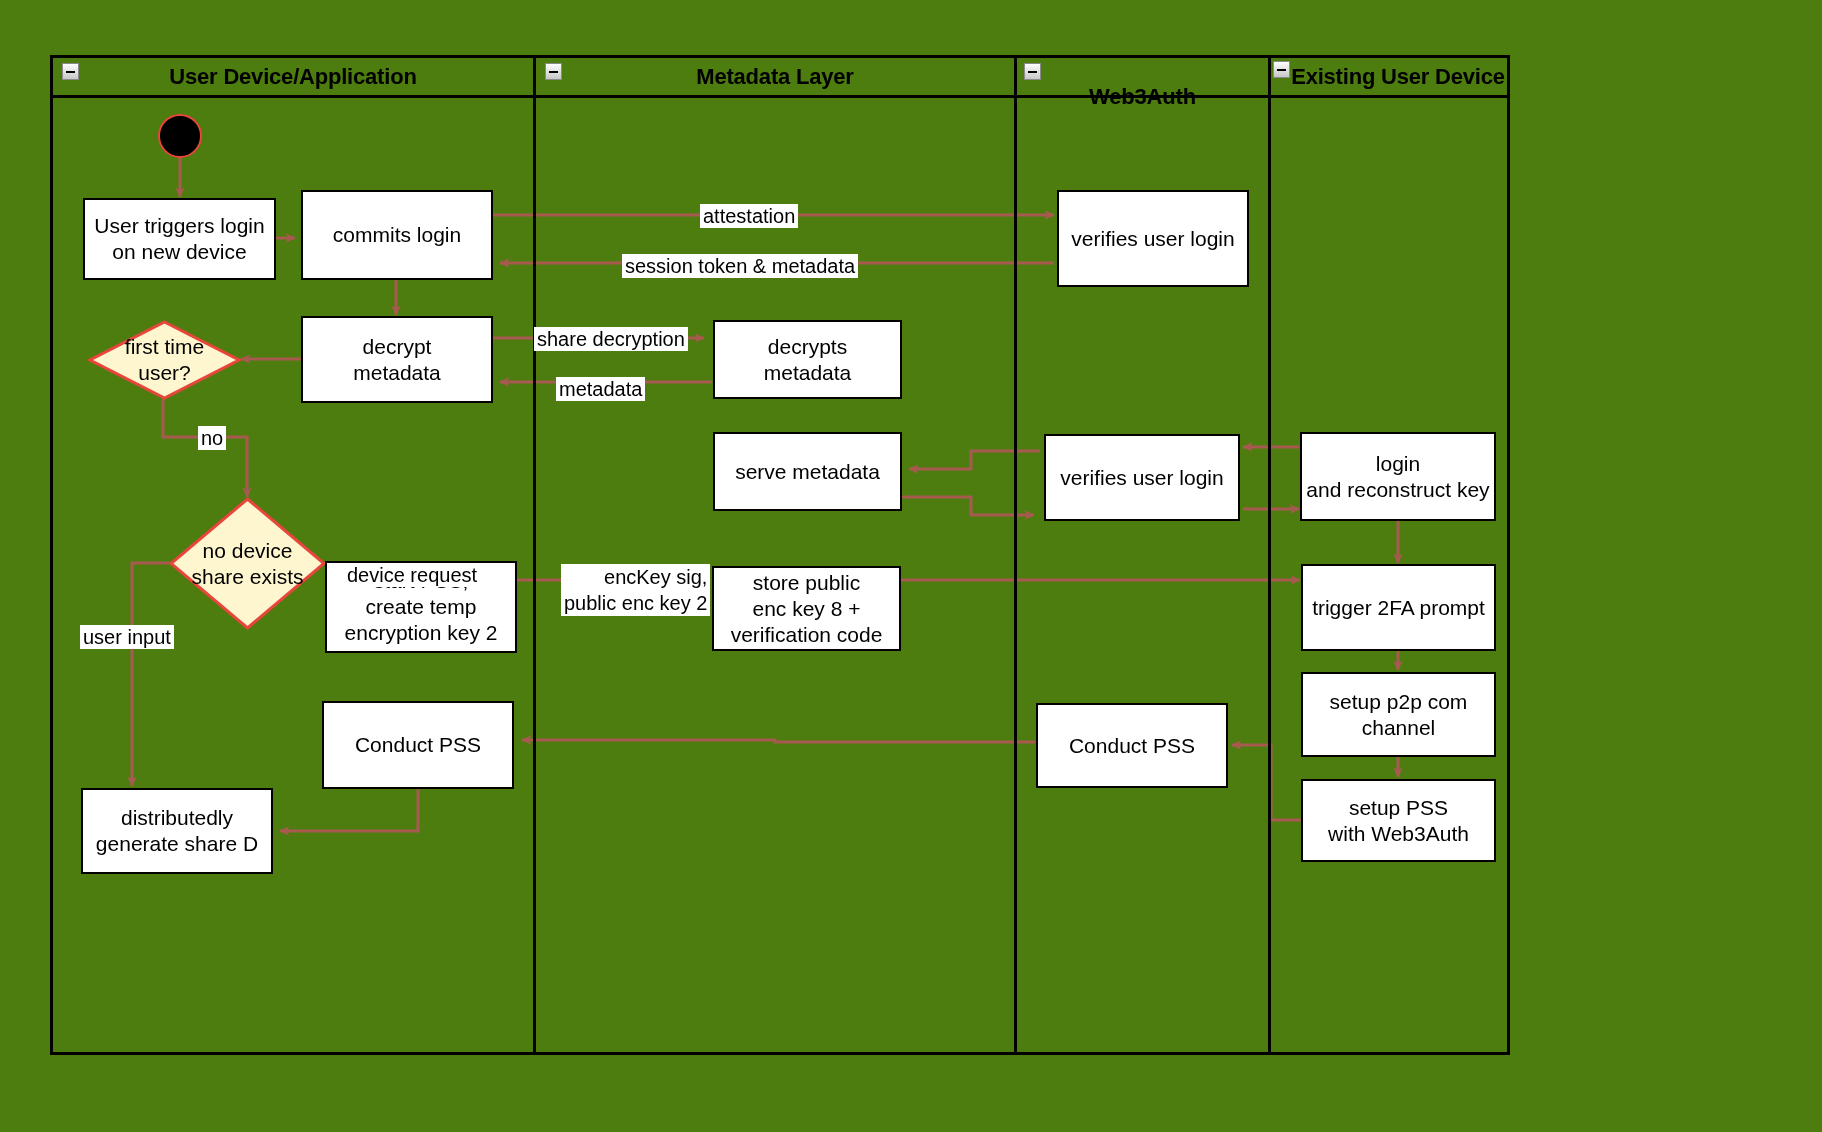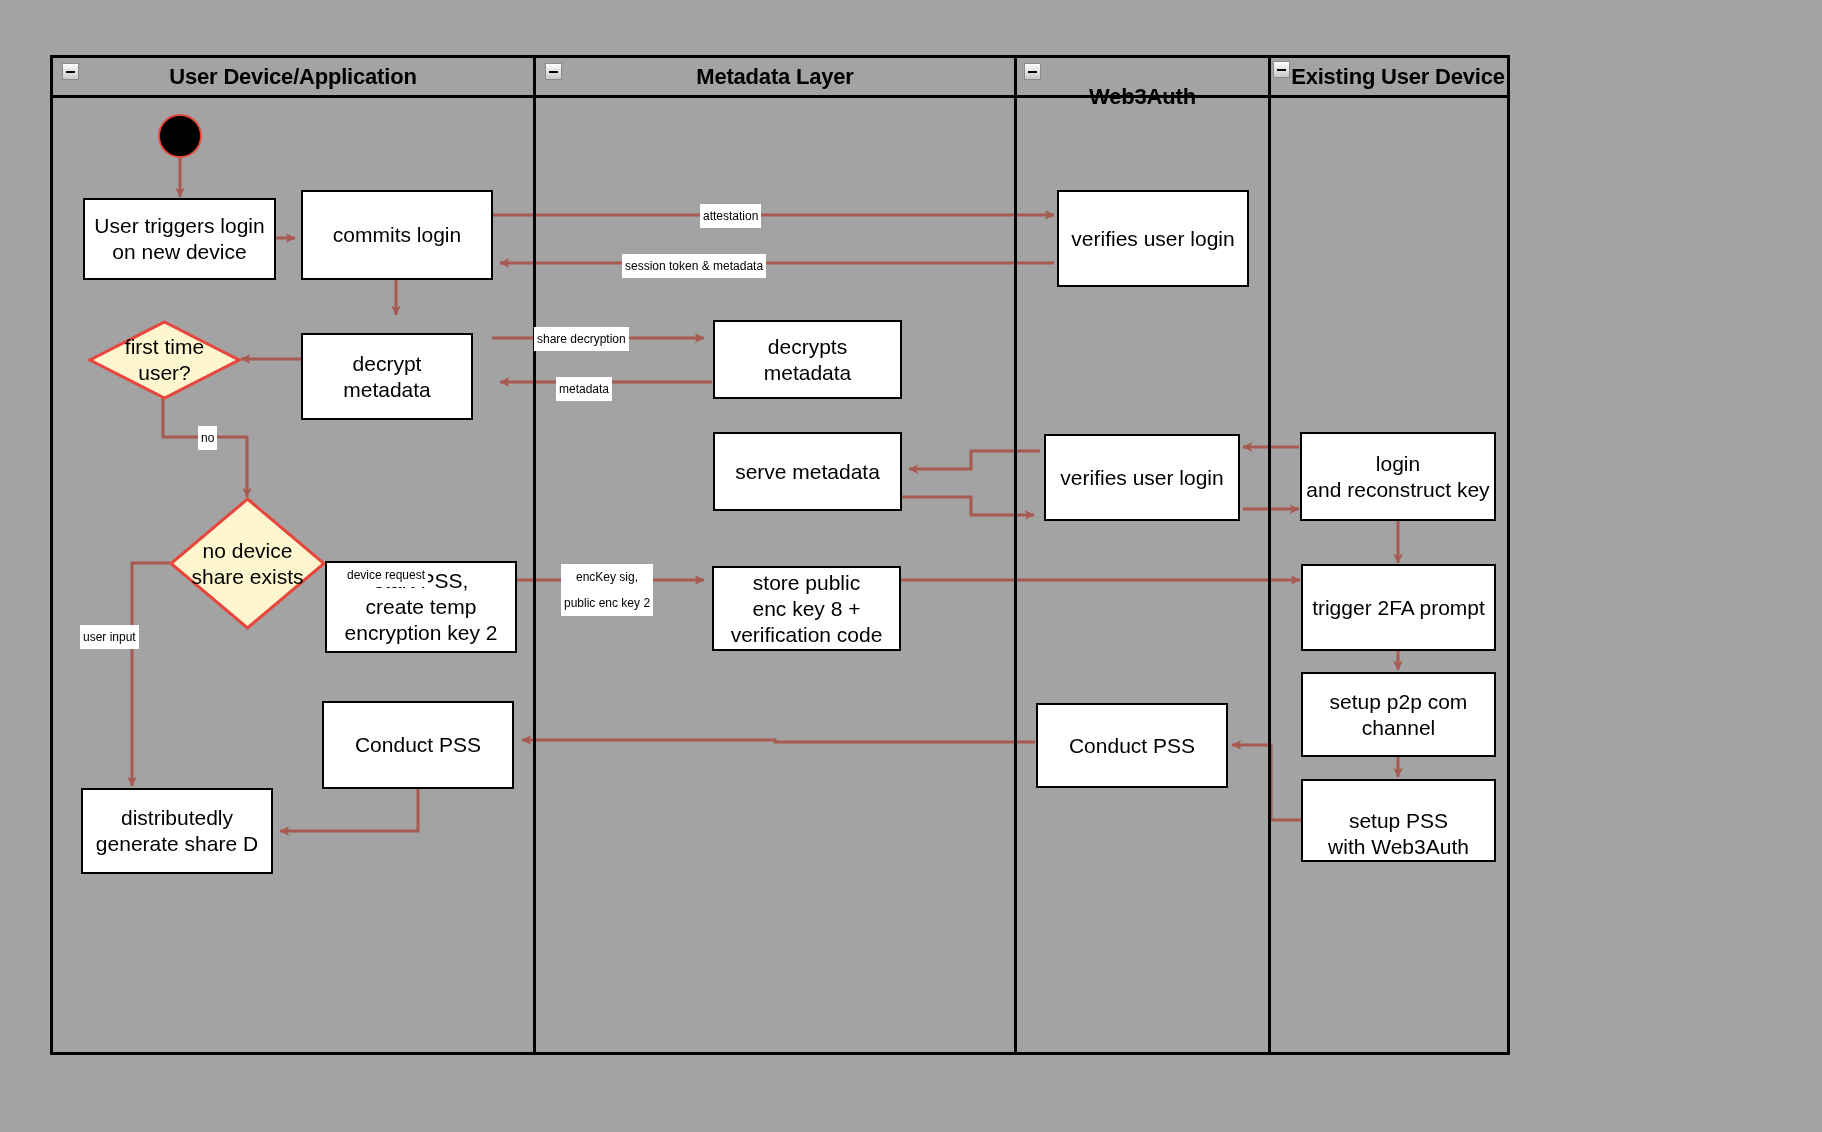--- a/index.html
+++ b/index.html
@@ -8,21 +8,21 @@
     background: #ffffff;
   }
   body {
     font-family: "Liberation Sans", sans-serif;
     -webkit-font-smoothing: antialiased;
   }
   #canvas {
     position: relative;
     width: 1822px;
     height: 1132px;
-    background: #a3a3a3;
+    background: #4d7c0f;
     overflow: hidden;
   }
   #svg-layer {
     position: absolute;
     left: 0;
     top: 0;
     width: 1822px;
     height: 1132px;
   }
   
@@ -114,26 +114,26 @@
     text-align: center;
     font-size: 21px;
     line-height: 26px;
     color: #000000;
     white-space: pre-line;
     pointer-events: none;
   }
   
   .edge-label {
     position: absolute;
-    font-size: 12px;
+    font-size: 20px;
     line-height: 24px;
     color: #000000;
     background: #ffffff;
     white-space: pre-line;
-    text-align: center;
+    text-align: right;
     padding: 0 3px;
   }
 </style>
 </head>
 <body>
 
 <div id="canvas">
 
   <svg id="svg-layer" viewBox="0 0 1822 1132">
     <defs>
@@ -229,21 +229,21 @@
 
   <div class="node" style="left:83px; top:198px; width:193px; height:82px;">
     <span class="lbl">User triggers login
 on new device</span>
   </div>
 
   <div class="node" style="left:301px; top:190px; width:192px; height:90px;">
     <span class="lbl">commits login</span>
   </div>
 
-  <div class="node" style="left:301px; top:316px; width:172px; height:87px;margin-top:17px;">
+  <div class="node" style="left:301px; top:316px; width:192px; height:87px;">
     <span class="lbl">decrypt
 metadata</span>
   </div>
 
   <div class="diamond" style="left:88px; top:320px; width:153px; height:80px;">
     <svg width="153" height="80" viewBox="0 0 153 80">
       <polygon points="76.5,2 151,40 76.5,78 2,40" fill="#fdf6ce" stroke="#e8453c" stroke-width="3"></polygon>
     </svg>
     <span class="dlbl">first time
 user?</span>
@@ -306,21 +306,21 @@
 
   <div class="node" style="left:1301px; top:564px; width:195px; height:87px;">
     <span class="lbl">trigger 2FA prompt</span>
   </div>
 
   <div class="node" style="left:1301px; top:672px; width:195px; height:85px;">
     <span class="lbl">setup p2p com
 channel</span>
   </div>
 
-  <div class="node" style="left:1301px; top:779px; width:195px; height:83px;align-items:flex-end;">
+  <div class="node" style="left:1301px; top:779px; width:195px; height:83px;">
     <span class="lbl">setup PSS
 with Web3Auth</span>
   </div>
 
   <div class="edge-label" style="left:700px; top:204px;">attestation</div>
 
   <div class="edge-label" style="left:622px; top:254px;">session token &amp; metadata</div>
 
   <div class="edge-label" style="left:534px; top:327px;">share decryption</div>
 

